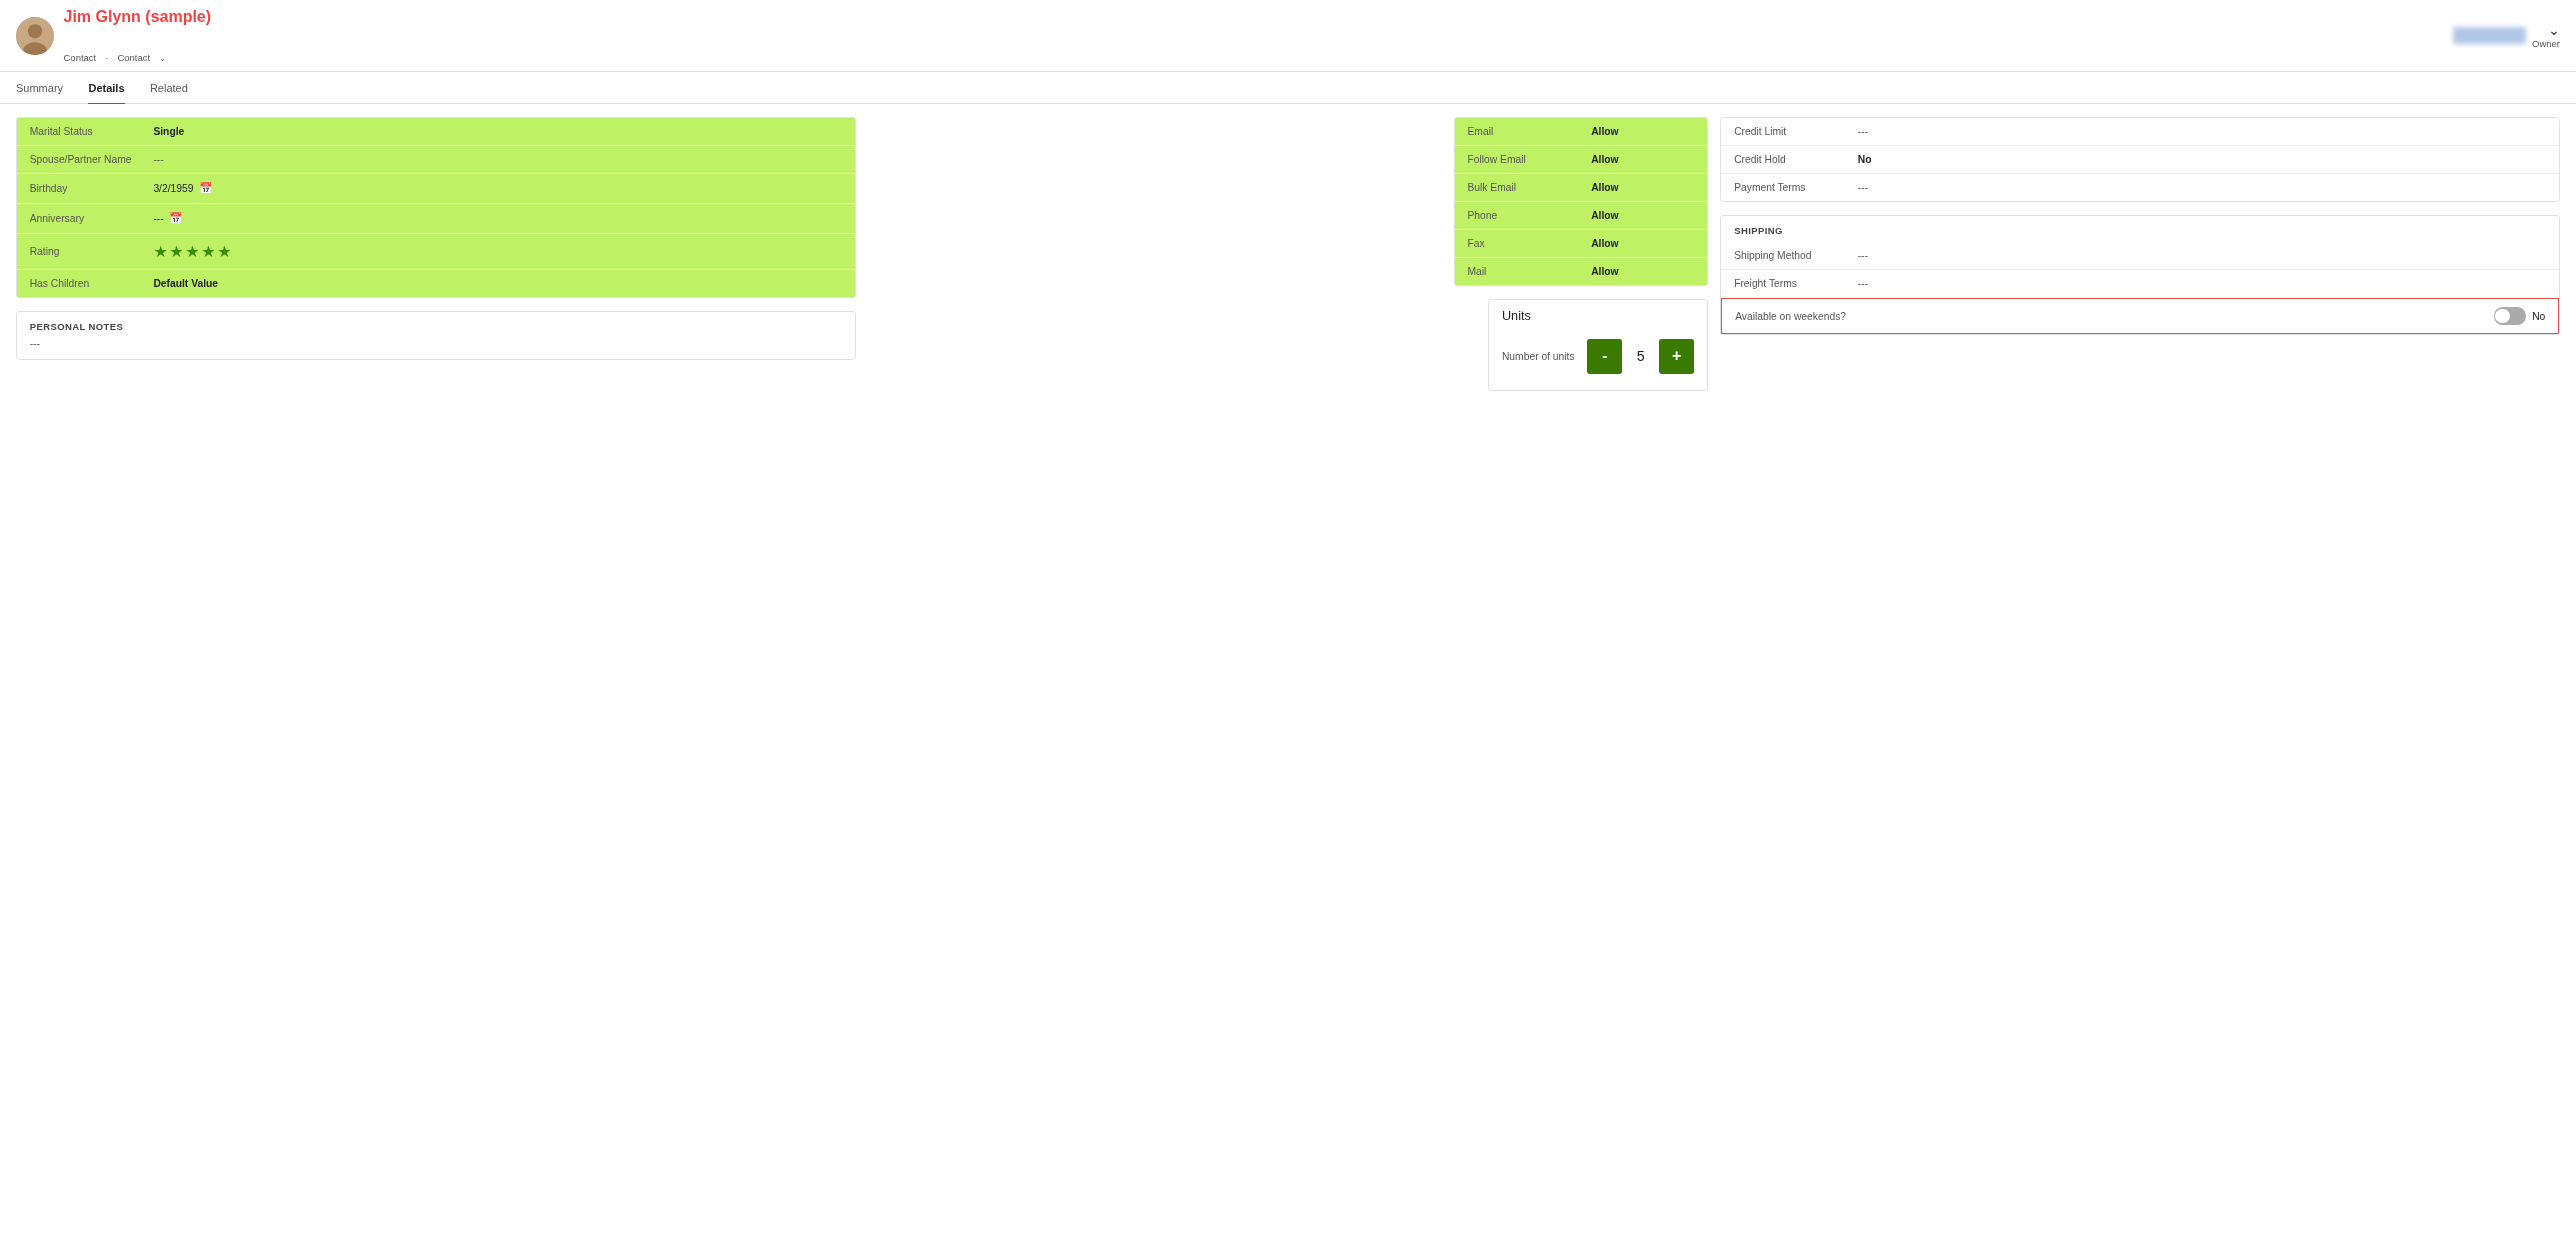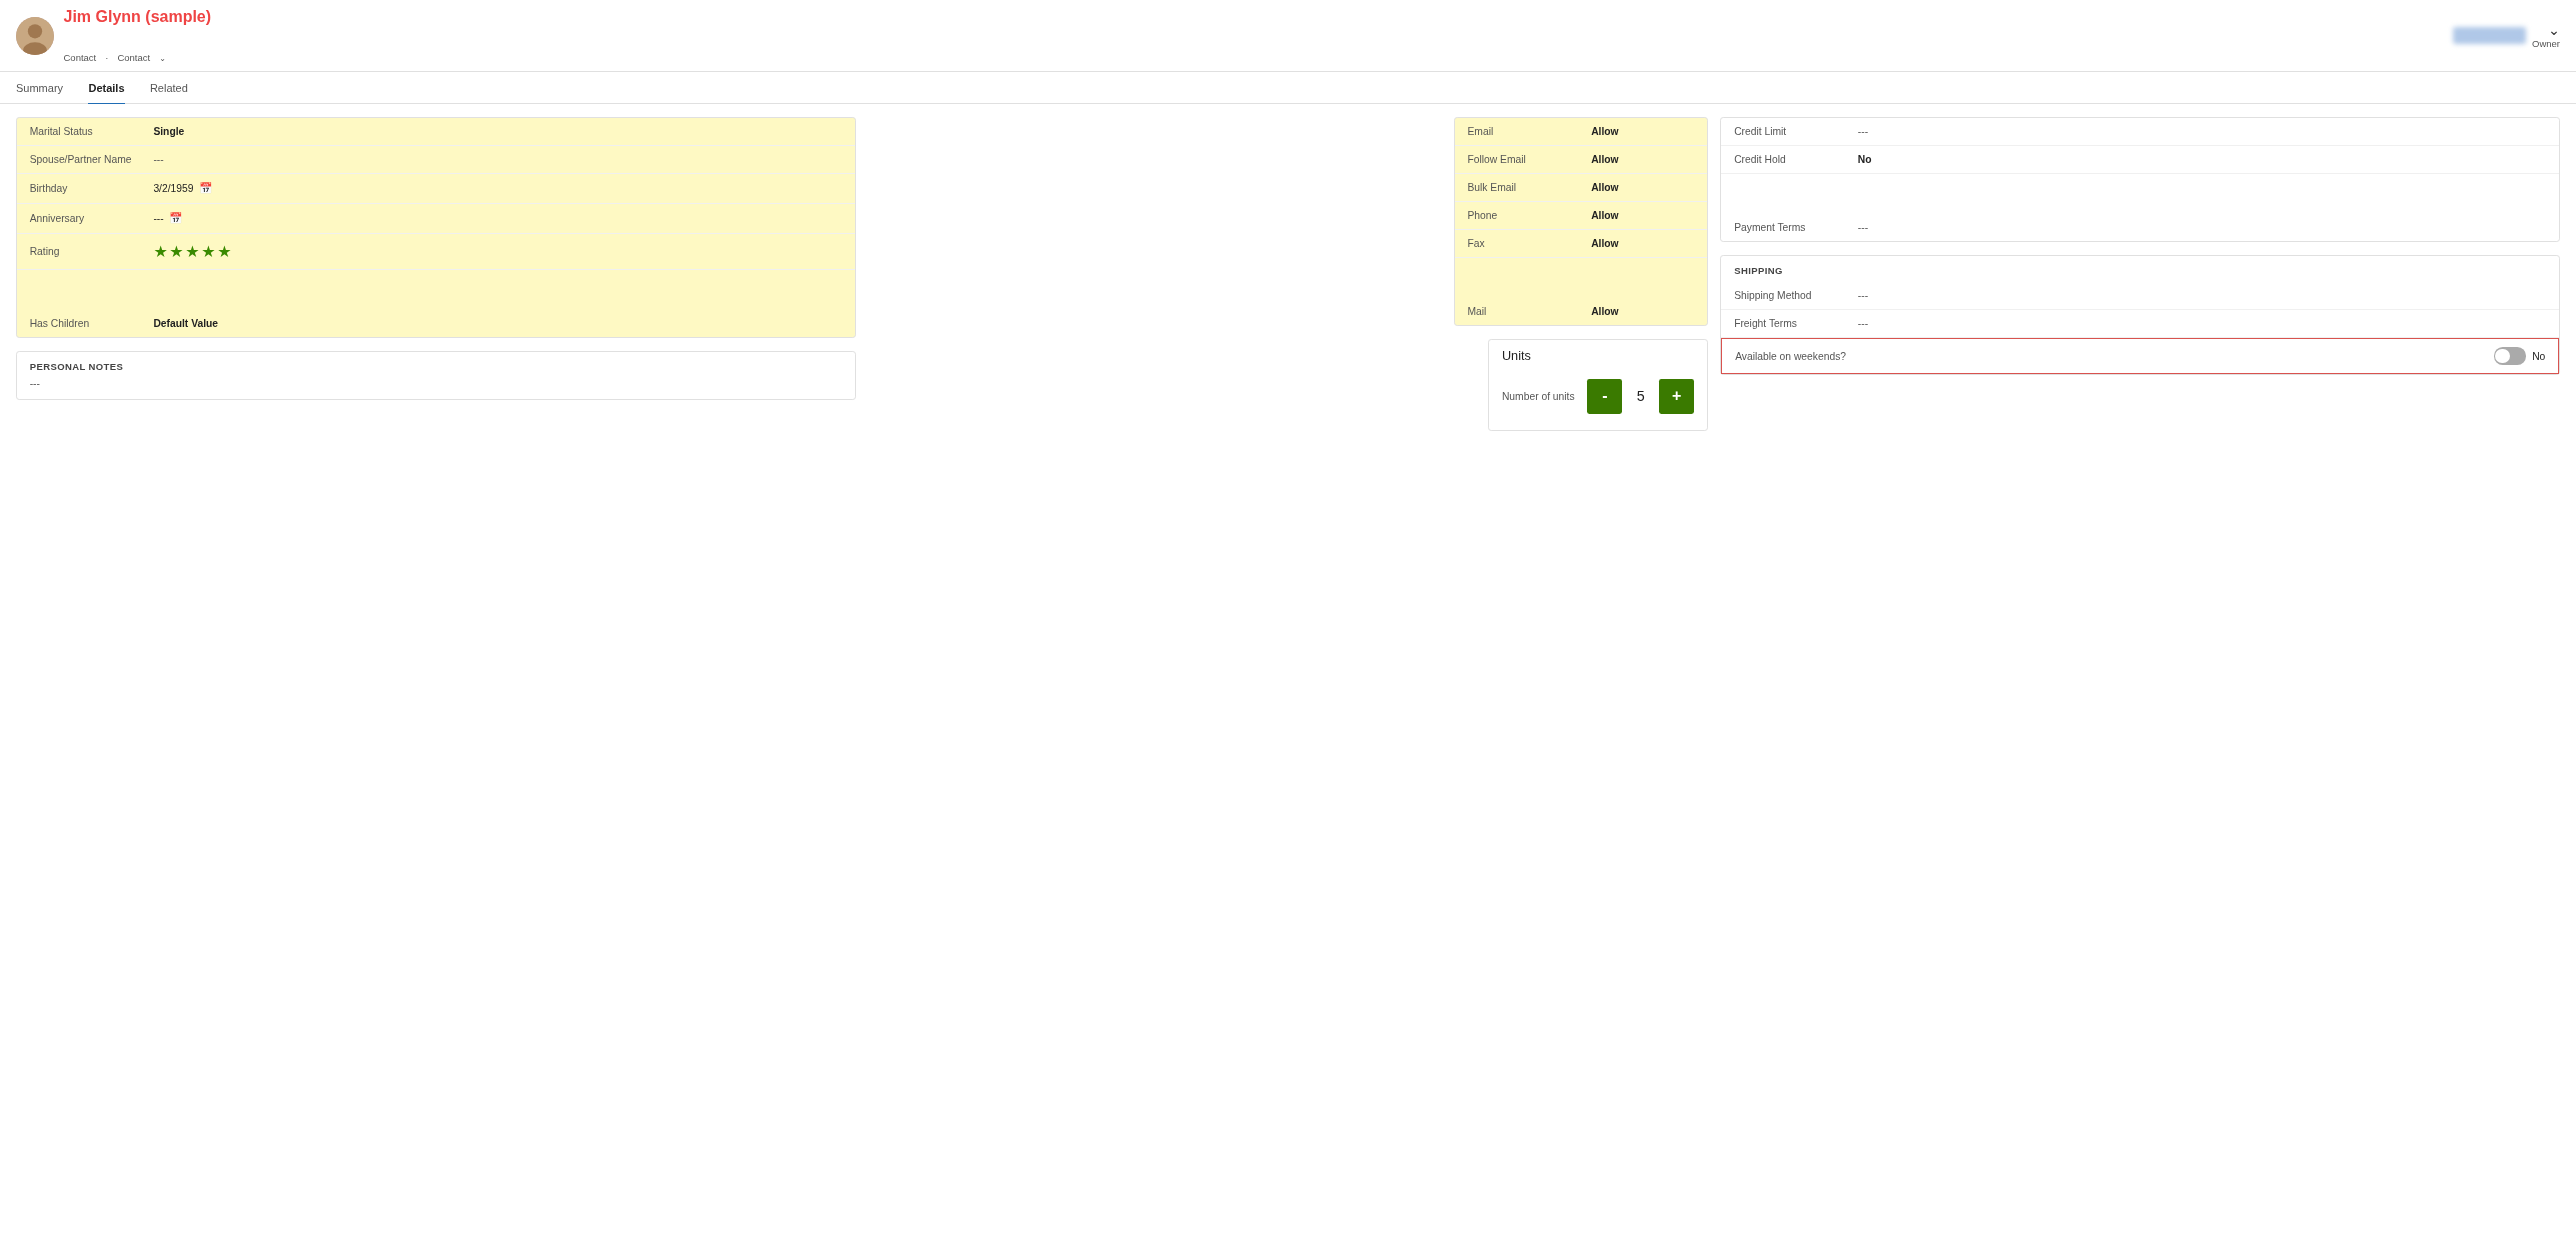--- a/index.html
+++ b/index.html
@@ -60,39 +60,39 @@
       display: flex;
       gap: 12.7px;
       align-items: flex-start;
     }
 
     
     .panel {
       border: 0.8px solid #e0e0e0;
       border-radius: 3.2px;
       padding: 0;
-      background: #fef9c3;
+      background: #bef264;
     }
 
     .panel-left { flex: 1; min-width: 254px; }
     .panel-center { flex: 1; min-width: 254px; }
 
     .left-col { display: flex; flex-direction: column; gap: 12.7px; flex: 1; }
     .center-col { display: flex; flex-direction: column; gap: 12.7px; flex: 1; align-items: flex-end; }
     .right-col { display: flex; flex-direction: column; gap: 12.7px; flex: 1; }
 
     
     .field-row {
       display: flex;
       align-items: center;
       padding: 8px 12.7px;
       border-bottom: 0.8px solid #f0f0f0;
       gap: 12.7px;
     }
-    .field-row:last-child { border-bottom: none; margin-top: 40px; }
+    .field-row:last-child { border-bottom: none; }
     .field-label {
       flex: 0 0 111px;
       font-size: 10.3px;
       color: #555;
     }
     .field-value {
       flex: 1;
       font-size: 10.3px;
       color: #222;
     }

